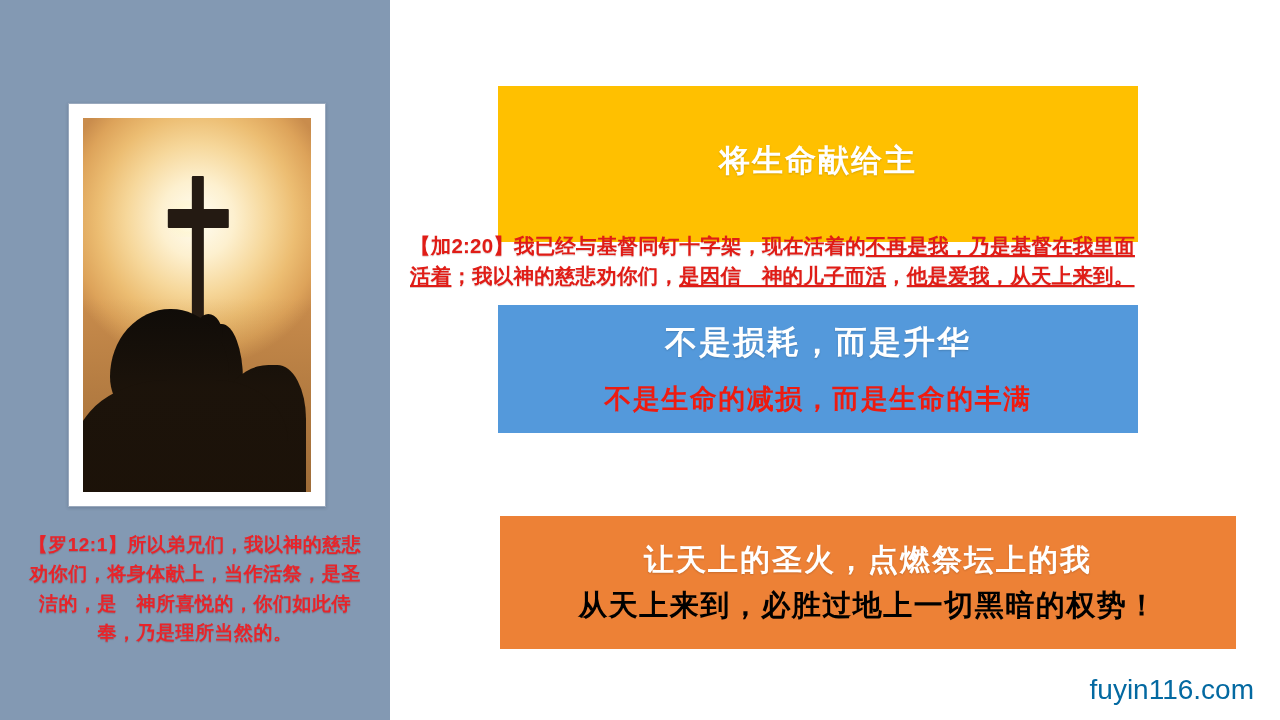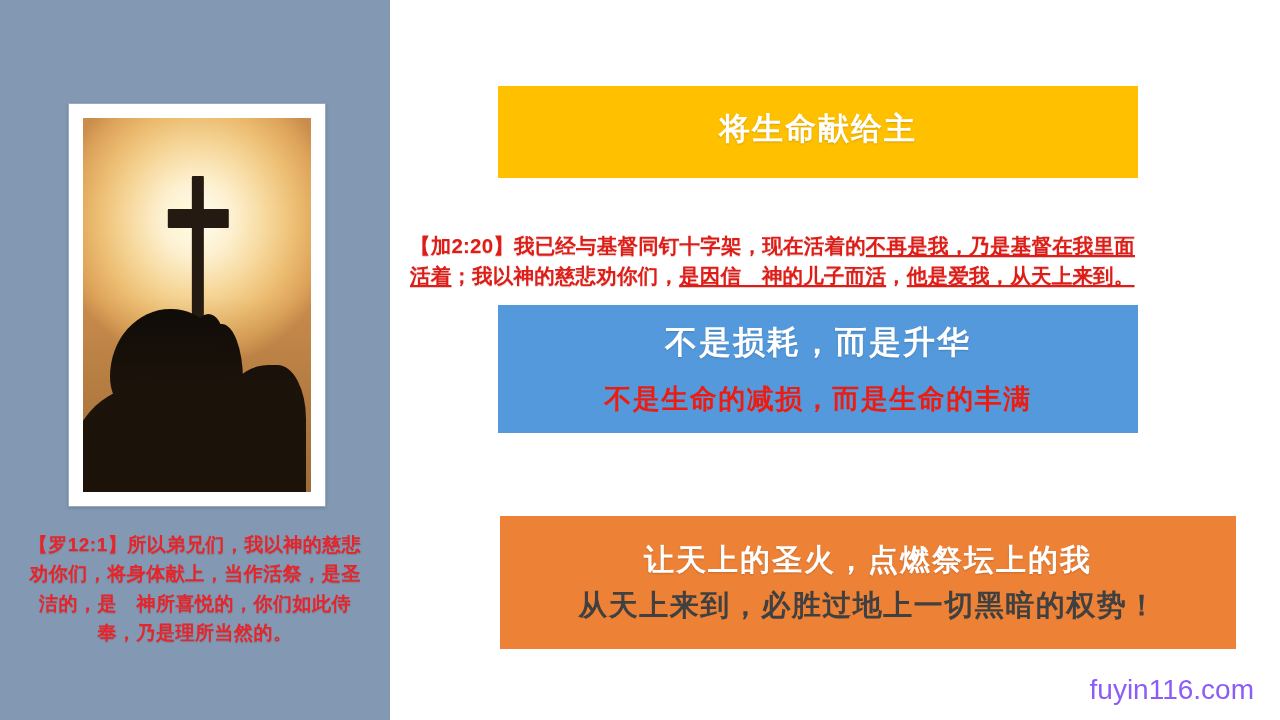--- a/index.html
+++ b/index.html
@@ -193,21 +193,21 @@
   .band-line2 {
     font-weight: bold;
     letter-spacing: 1.5px;
   }
 
   
   #band-yellow {
     left: 108px;
     top: 86px;
     width: 640px;
-    height: 92px;
+    height: 156px;
     background: #ffc000;
   }
   #band-yellow .band-line1 { font-size: 31px; margin-bottom: 6px; }
   #band-yellow .band-line2 { font-size: 30px; color: #101010; }
 
   
   #verse-gal {
     position: absolute;
     left: 20px;
     top: 231px;
@@ -236,28 +236,28 @@
 
   
   #band-orange {
     left: 110px;
     top: 516px;
     width: 736px;
     height: 133px;
     background: #ed8136;
   }
   #band-orange .band-line1 { font-size: 30px; margin-bottom: 5px; }
-  #band-orange .band-line2 { font-size: 29px; color: #404040; }
+  #band-orange .band-line2 { font-size: 29px; color: #000000; }
 
   
   #watermark {
     position: absolute;
     right: 26px;
     bottom: 14px;
-    color: #8b5cf6;
+    color: #0369a1;
     font-size: 28px;
     font-family: "Liberation Sans", "DejaVu Sans", sans-serif;
     letter-spacing: 0px;
   }
 </style>
 </head>
 <body>
 
 <div id="slide">
 

